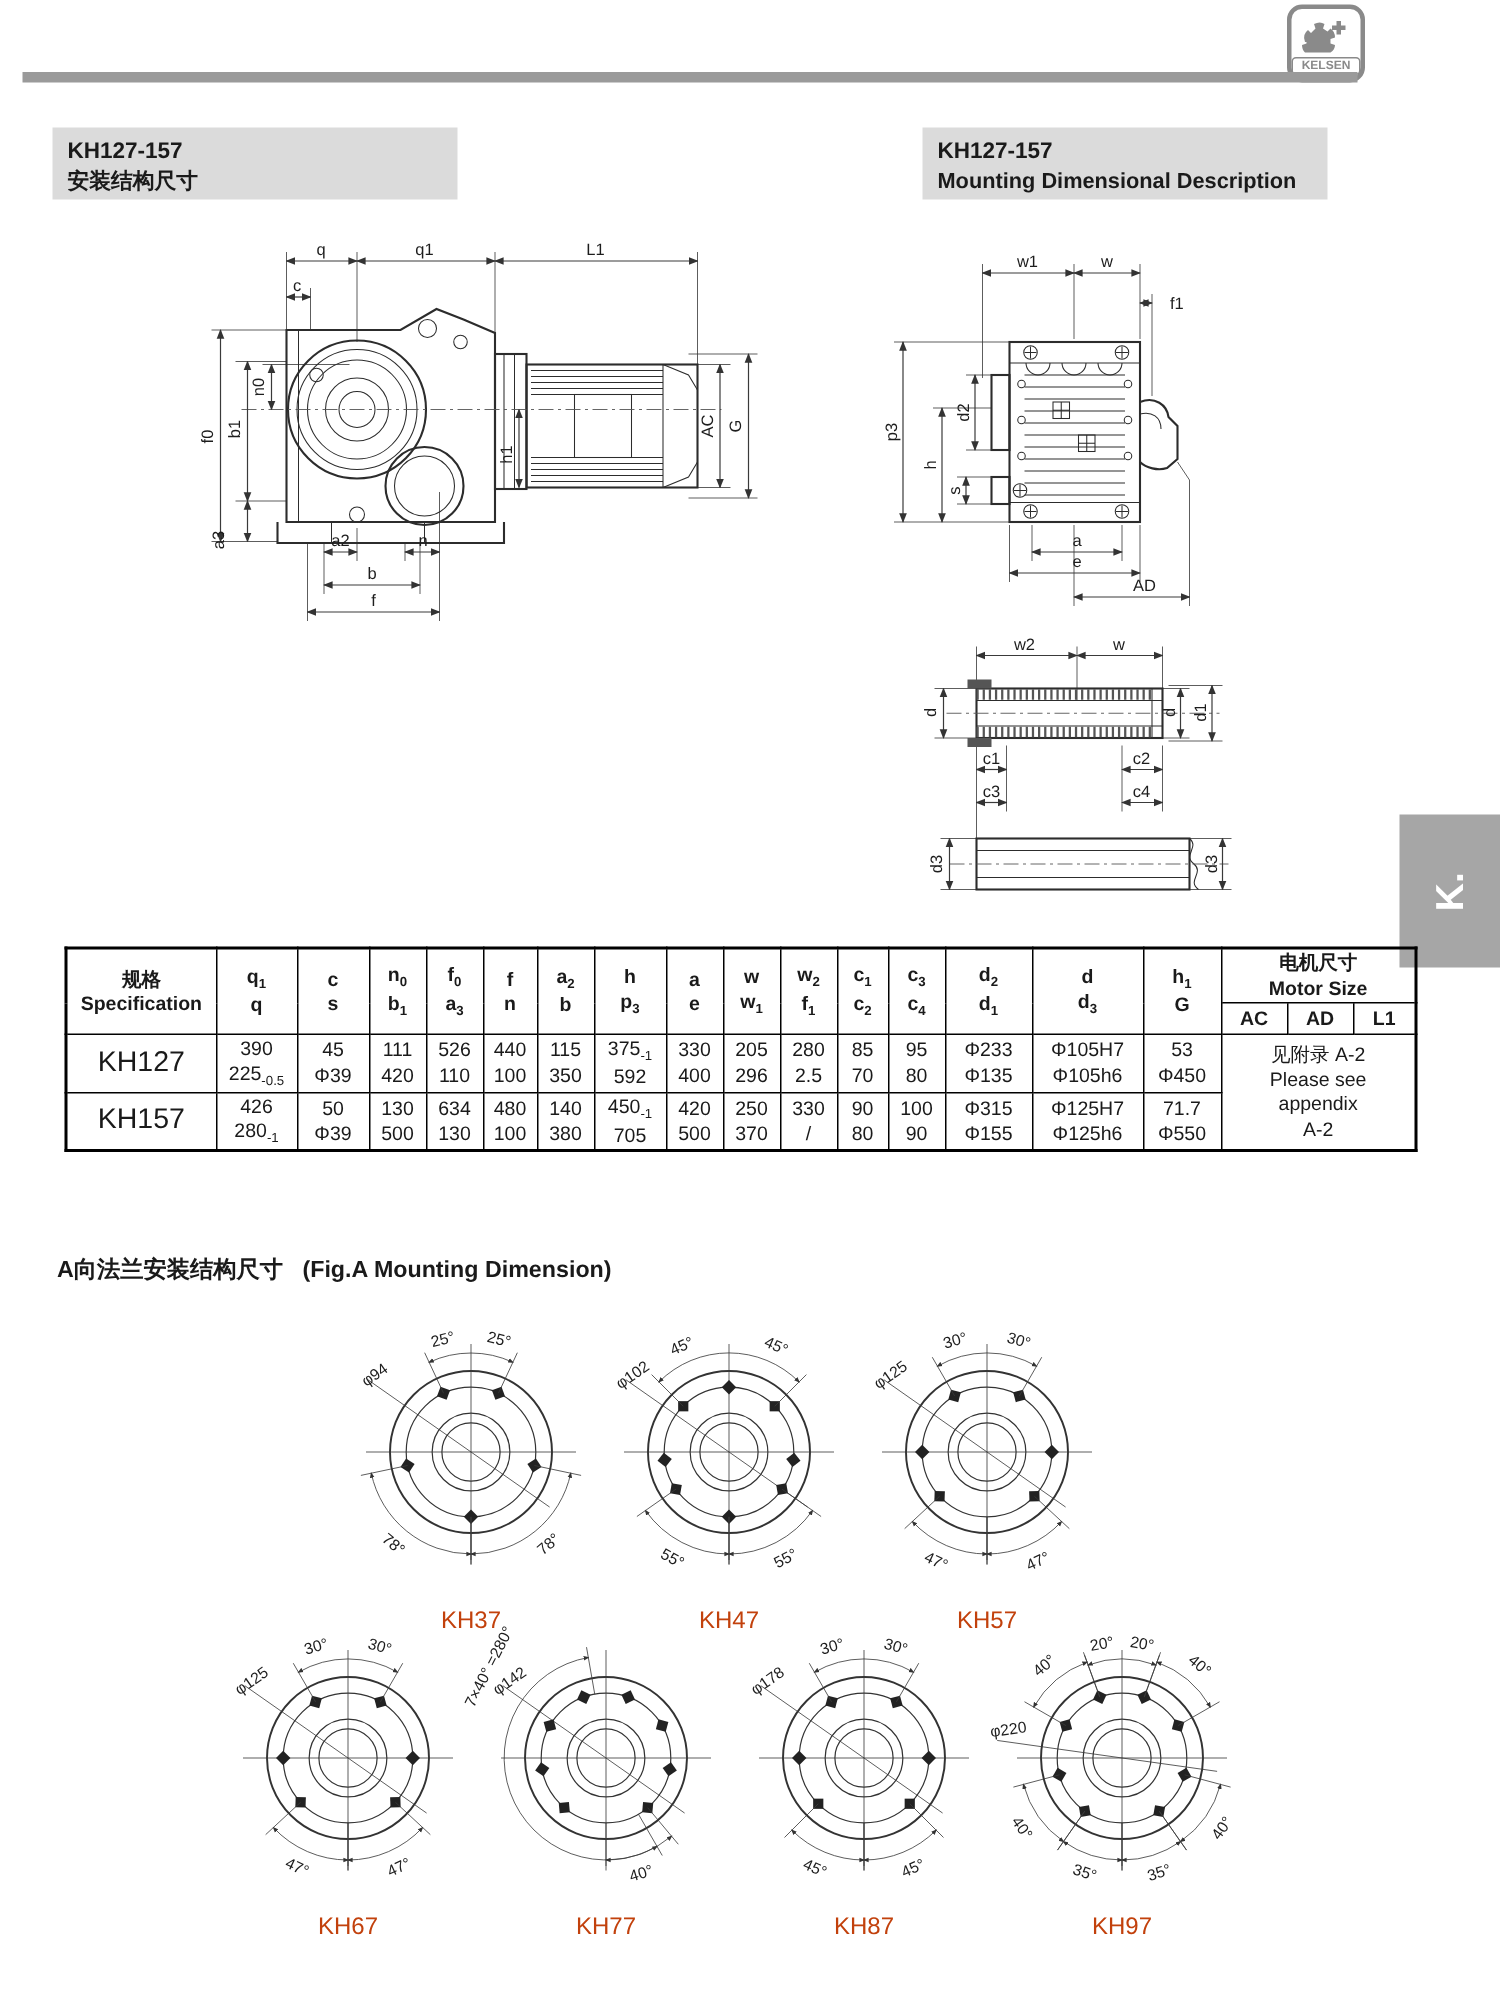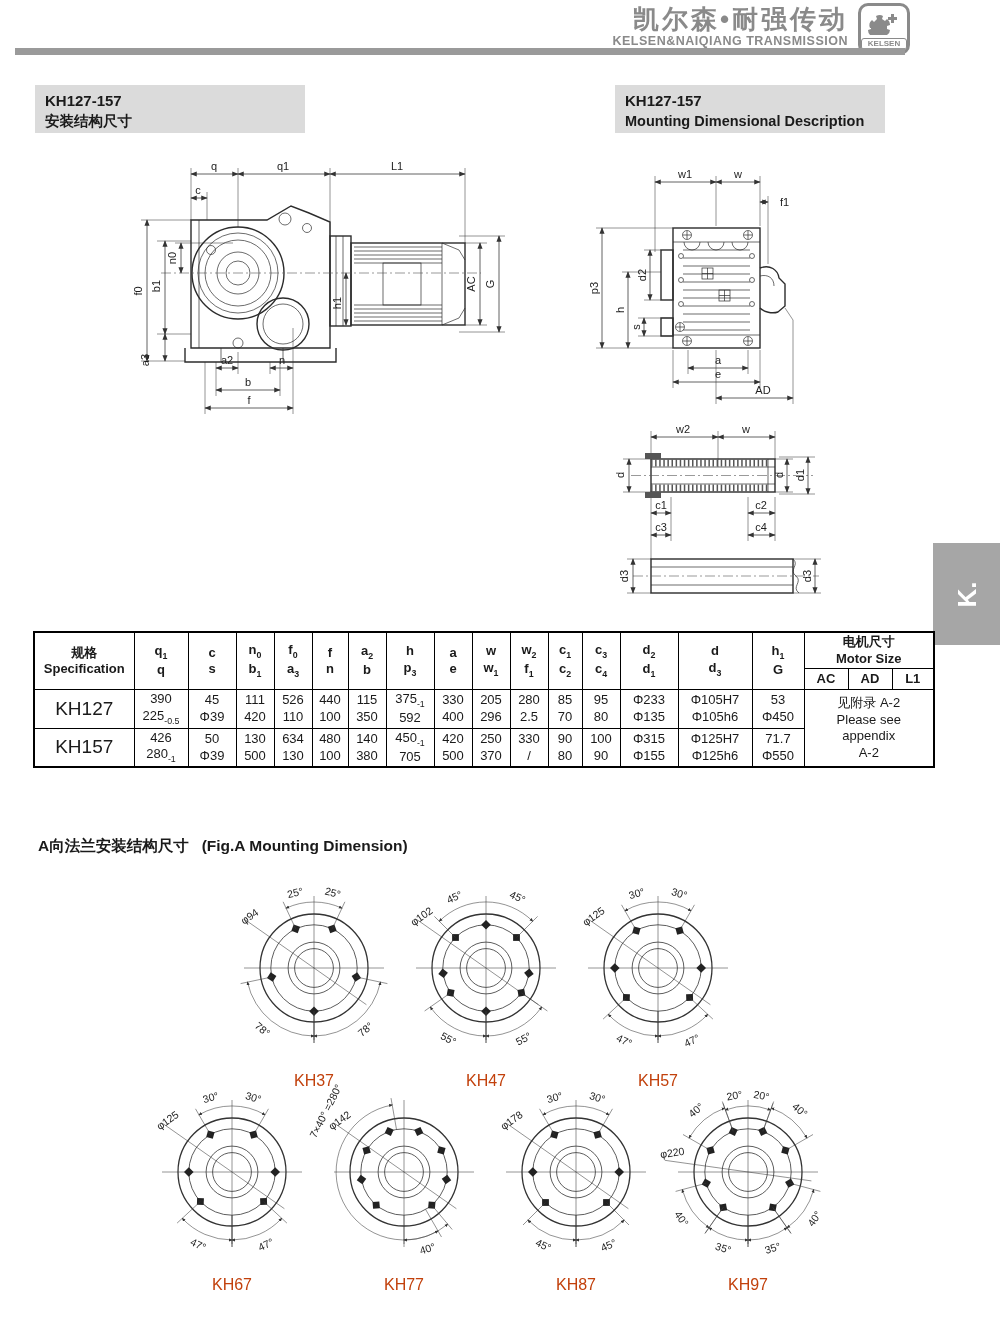--- a/index.html
+++ b/index.html
@@ -25,21 +25,21 @@
   .tl{stroke:#2c2c2c;stroke-width:.7;fill:none;}
   .ext{stroke:#3a3a3a;stroke-width:.55;fill:none;}
   .dim{stroke:#3a3a3a;stroke-width:.8;fill:none;}
   .cl{stroke:#555;stroke-width:.6;stroke-dasharray:10 3 2 3;fill:none;}
   .dl{font-size:11px;fill:#1d1d1d;}
   
   .ktab{position:absolute;left:933px;top:543px;width:67px;height:102px;background:#a6a6a6;
         display:flex;align-items:center;justify-content:center;}
   .ktab span{color:#fff;font-size:26px;font-weight:bold;transform:rotate(-90deg);}
   
-  .spec-table{position:absolute;left:33px;top:631px;border-collapse:collapse;border:2px solid #000;
+  .spec-table{position:absolute;left:43px;top:631px;border-collapse:collapse;border:2px solid #000;
         font-size:13px;table-layout:fixed;}
   .spec-table th,.spec-table td{border:1px solid #000;text-align:center;vertical-align:middle;
         padding:1px 0;line-height:1.28;}
   .spec-table th{font-weight:bold;}
   .spec-table sub{font-size:68%;}
   .spec-table .spec{font-size:19px;}
   .msub{font-size:13px;height:18px;}
   .motor-cell{font-size:13px;line-height:1.35;}
   
   .note-cn{position:absolute;left:38px;top:769px;font-family:"Liberation Serif",serif;font-size:15.5px;}
@@ -53,24 +53,20 @@
   .fdl{font-size:10.5px;fill:#1d1d1d;}
   
   .pagenum{position:absolute;left:0;top:1353px;width:935px;text-align:center;
         font-family:"Liberation Serif",serif;font-size:12px;}
 </style>
 </head>
 <body>
 
 <div class="page">
 
-  <div class="brand">
-    <div class="brand-cn">凯尔森•耐强传动</div>
-    <div class="brand-en">KELSEN&amp;NAIQIANG TRANSMISSION</div>
-  </div>
   <div class="logo">
     <svg width="34" height="26" viewBox="0 0 34 26">
       <path d="M3,16 q-2,-5 2,-8 l2,2 3,-3 -1,-3 q4,-2 7,0 l-1,3 3,2 2,-2 q3,2 3,6 l-3,1 0,3 3,1 q0,3 -3,5 l-17,0 q-2,-2 -2,-5 l3,-1 0,-1 z" fill="#8a8a8a"></path>
       <path d="M24,2 l3,0 0,3 3,0 0,3 -3,0 0,3 -3,0 0,-3 -3,0 0,-3 3,0 z" fill="#8a8a8a"></path>
     </svg>
     <div class="logo-txt">KELSEN</div>
   </div>
   <div class="hrule"></div>
 
   <div class="sec sec-left">

